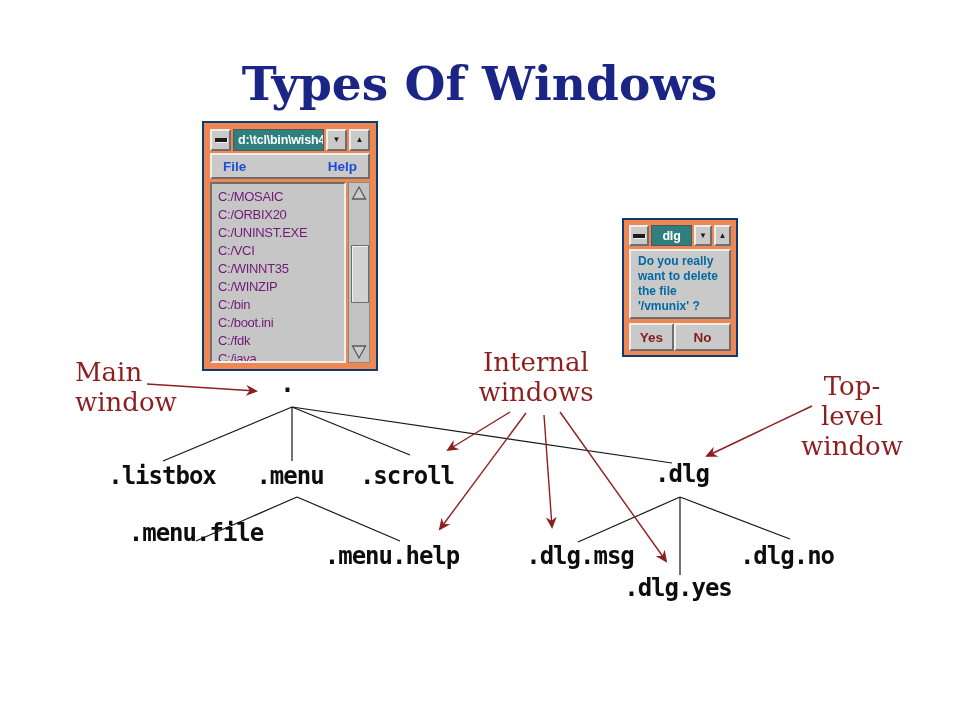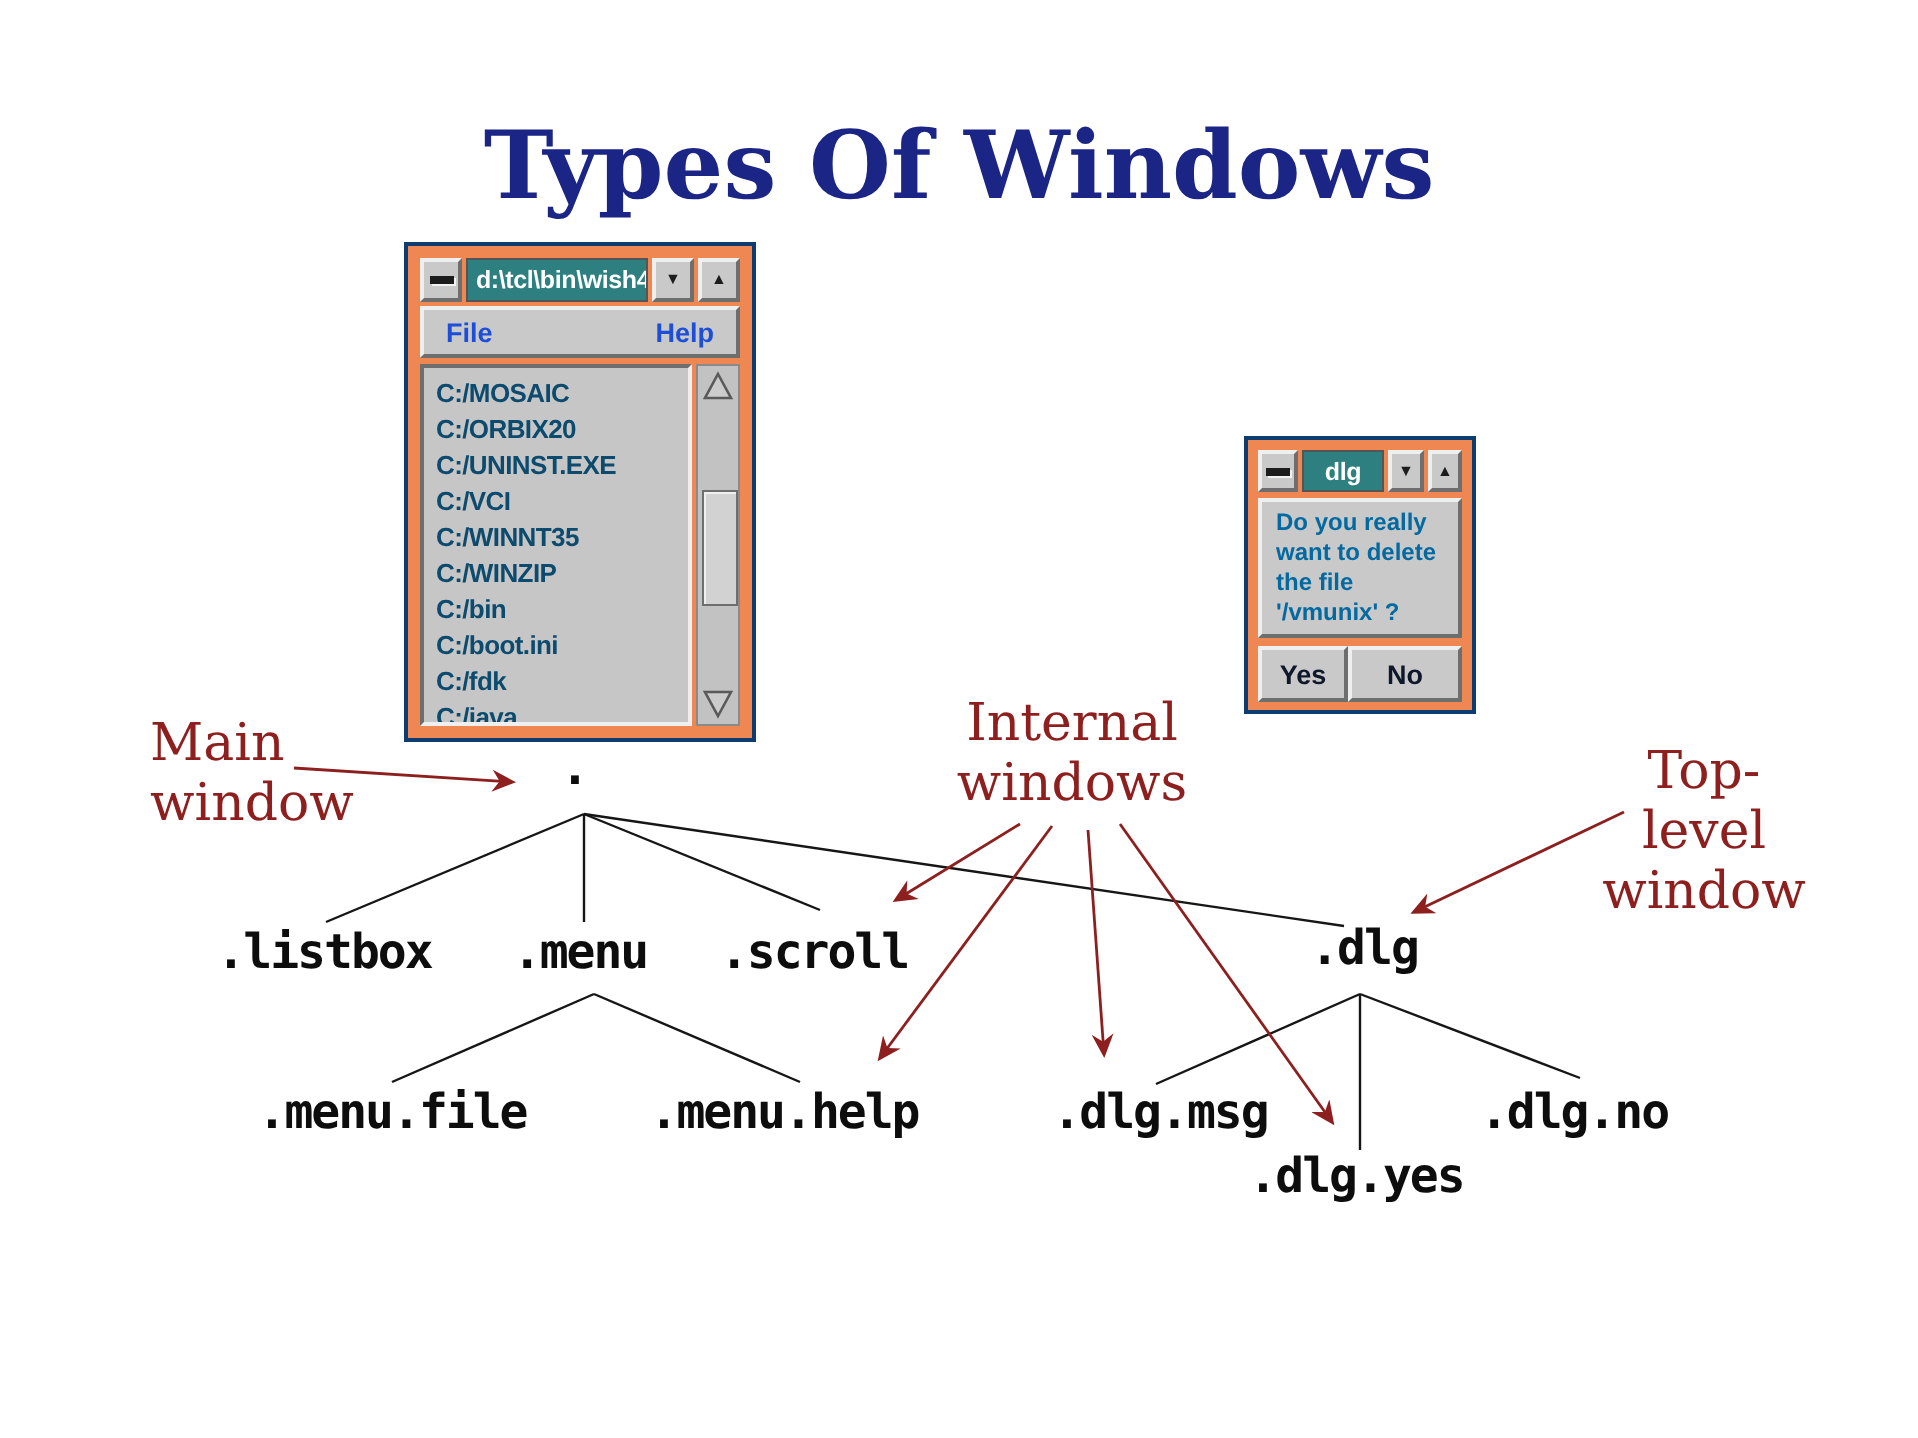--- a/index.html
+++ b/index.html
@@ -26,32 +26,32 @@
   .tb-title { flex:1; background:#2e8080; border:1px solid #555; display:flex; align-items:center;
               color:#ffffff; font-weight:bold; font-size:12.5px; letter-spacing:-0.2px;
               padding-left:4px; overflow:hidden; white-space:nowrap; box-sizing:border-box; }
   .min-dash { width:12px; height:4px; background:#1c1c1c; box-shadow:1px 1px 0 #f2f2f2; }
   .menubar { margin-top:2px; height:26px; flex:0 0 26px; display:flex; align-items:center;
              justify-content:space-between; padding:0 11px; font-weight:bold; font-size:13.5px; color:#1d4ed8; }
   .menu-item { cursor:default; }
   .win-body { flex:1; margin-top:3px; display:flex; gap:2px; min-height:0; }
   .listbox { flex:1; padding:3px 0; overflow:hidden; }
   .list-item { height:18px; display:flex; align-items:center; padding-left:6px;
-               font-weight:bold; font-size:13px; color:#0c4a6e; letter-spacing:-0.3px; white-space:nowrap; }
+               font-weight:normal; font-size:13px; color:#701a75; letter-spacing:-0.3px; white-space:nowrap; }
   .vscroll { width:22px; flex:0 0 22px; background:#c2c2c2; position:relative;
              border:1px solid #8a8a8a; box-sizing:border-box; }
   .vs-arrow { position:absolute; left:2px; width:16px; height:16px; }
   .vs-thumb { position:absolute; left:2px; width:16px; top:62px; height:56px;
               background:#d2d2d2; border:1px solid #6e6e6e; box-shadow:inset 1px 1px 0 #efefef; }
   
   .dlg-msg { margin-top:3px; padding:3px 7px; flex:0 0 64px; }
   .dlg-msg-line { font-weight:bold; font-size:12px; line-height:15px; color:#0369a1; white-space:nowrap; }
   .dlg-btn-row { margin-top:4px; display:flex; justify-content:space-between; }
   .dlg-btn { height:28px; display:flex; align-items:center; justify-content:center;
-             font-weight:bold; font-size:13.5px; color:#0f172a; }
+             font-weight:bold; font-size:13.5px; color:#7f1d1d; }
   
   .tnode { position:absolute; transform:translateX(-50%); white-space:nowrap;
            font-family:"DejaVu Sans Mono", monospace; font-weight:bold; font-size:24px;
            color:#0d0d0d; letter-spacing:-1px; }
   
   .annot { position:absolute; font-family:"DejaVu Serif", serif; font-size:26px;
            line-height:30px; color:#8e1f1f; }
   .lines-layer { position:absolute; left:0; top:0; pointer-events:none; }
 </style>
 </head>
@@ -155,21 +155,21 @@
       <div class="dlg-btn raised" style="width:48px;">Yes</div>
       <div class="dlg-btn raised" style="width:61px;">No</div>
     </div>
   </div>
 
   <div class="tnode" style="left:287px; top:370px;">.</div>
   <div class="tnode" style="left:162px; top:462px;">.listbox</div>
   <div class="tnode" style="left:290px; top:462px;">.menu</div>
   <div class="tnode" style="left:407px; top:462px;">.scroll</div>
   <div class="tnode" style="left:682px; top:460px;">.dlg</div>
-  <div class="tnode" style="left:196px; top:542px;">.menu.file</div>
+  <div class="tnode" style="left:196px; top:519px;">.menu.file</div>
   <div class="tnode" style="left:392px; top:542px;">.menu.help</div>
   <div class="tnode" style="left:580px; top:542px;">.dlg.msg</div>
   <div class="tnode" style="left:678px; top:574px;">.dlg.yes</div>
   <div class="tnode" style="left:787px; top:542px;">.dlg.no</div>
 
   <div class="annot" style="left:75px; top:357px;">
     <div>Main</div>
     <div>window</div>
   </div>
   <div class="annot" style="left:536px; top:347px; transform:translateX(-50%); text-align:center;">

